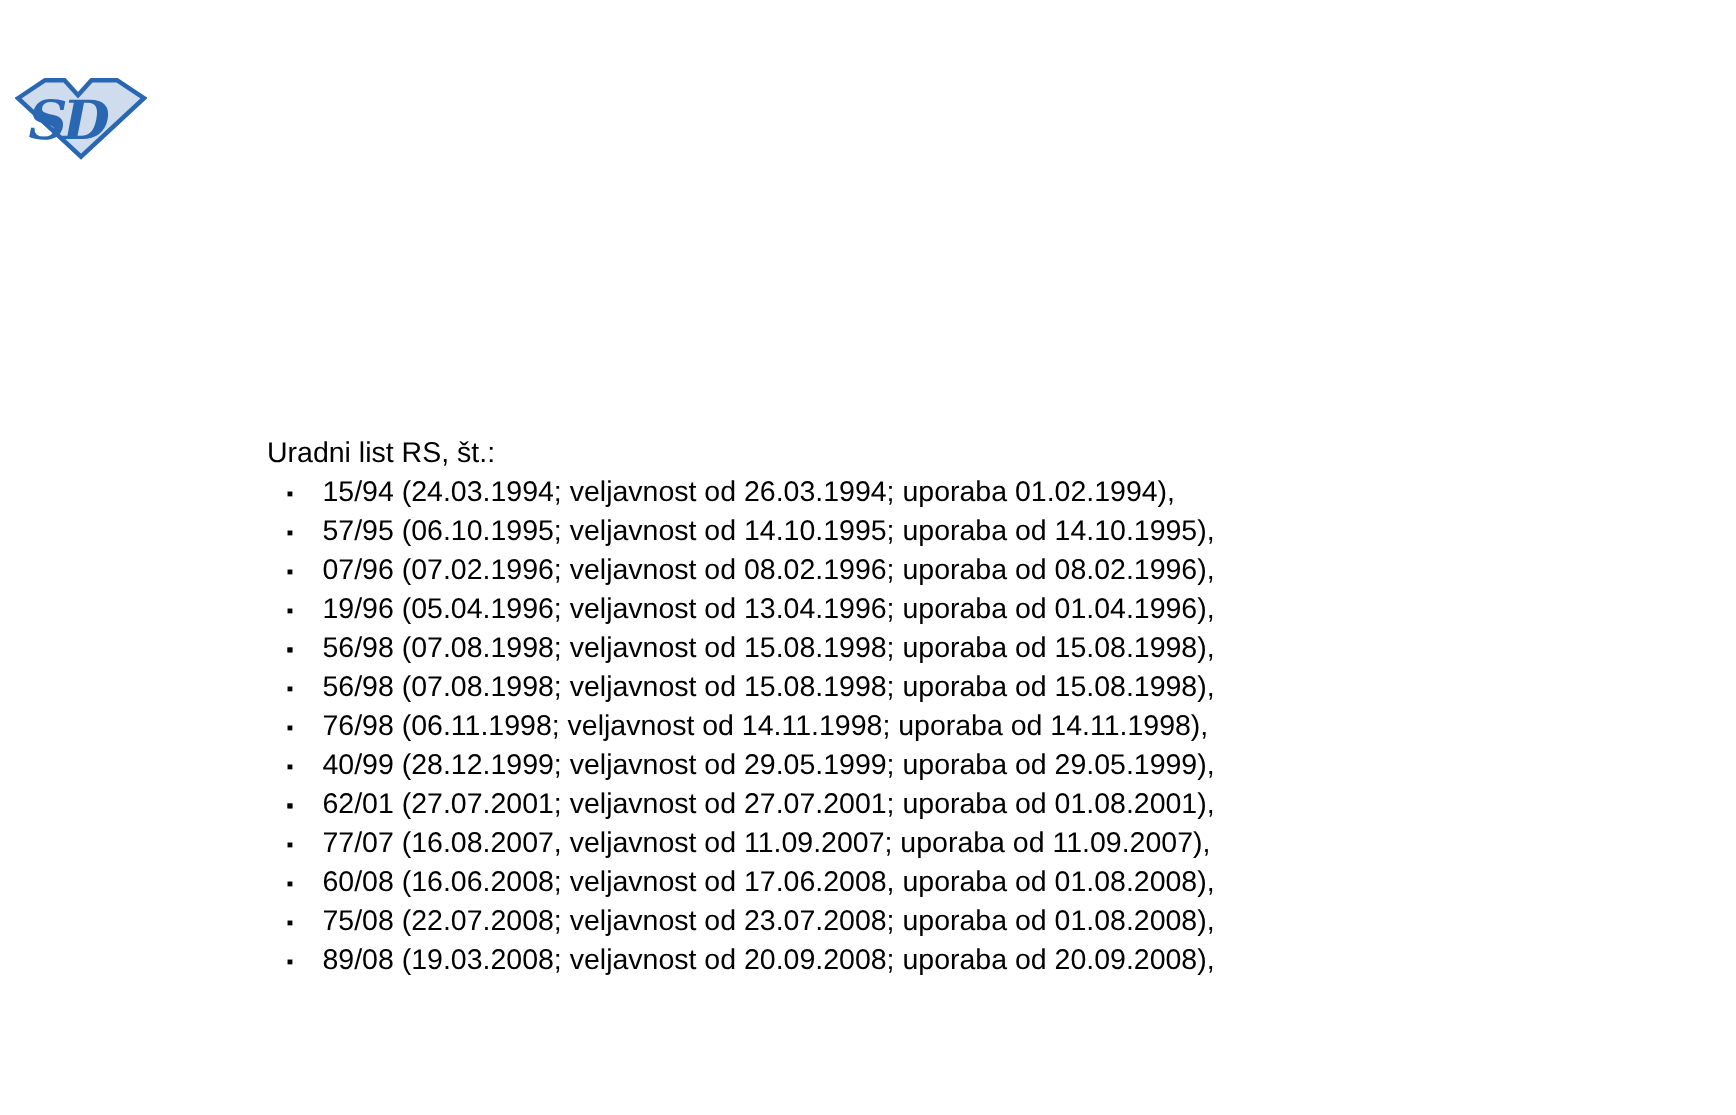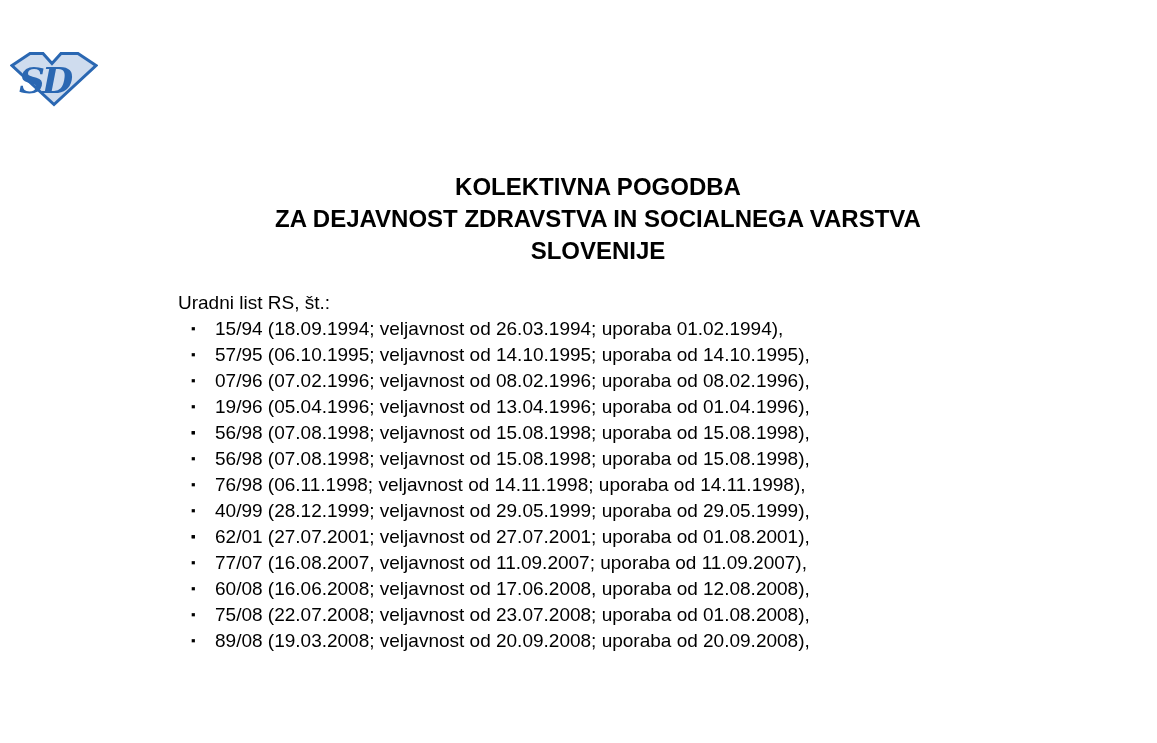--- a/index.html
+++ b/index.html
@@ -68,32 +68,27 @@
 
 <div class="page">
 
   <div class="logo">
     <svg viewBox="0 0 88 56" xmlns="http://www.w3.org/2000/svg">
       <polygon points="2,15 20,3 33,3 42,13 51,3 68,3 86,15 44,54" stroke-width="3" stroke-linejoin="miter" fill="#cfdcee" stroke="#2a67b2"></polygon>
       <text class="logo-letters" x="9" y="42" font-size="36" fill="#2a67b2">SD</text>
     </svg>
   </div>
 
-  <div class="title">
-    <div>KOLEKTIVNA POGODBA</div>
-    <div>ZA DEJAVNOST ZDRAVSTVA IN SOCIALNEGA VARSTVA</div>
-    <div>SLOVENIJE</div>
-  </div>
 
   <div class="doc-body">
     <div class="intro">Uradni list RS, št.:</div>
     <ul class="gazette-list">
     <li class="entry">
       <span class="bullet">▪</span>
-      <span class="entry-text">15/94 (18.09.1994; veljavnost od 26.03.1994; uporaba 01.02.1994),</span>
+      <span class="entry-text">15/94 (24.03.1994; veljavnost od 26.03.1994; uporaba 01.02.1994),</span>
     </li>
 
     <li class="entry">
       <span class="bullet">▪</span>
       <span class="entry-text">57/95 (06.10.1995; veljavnost od 14.10.1995; uporaba od 14.10.1995),</span>
     </li>
 
     <li class="entry">
       <span class="bullet">▪</span>
       <span class="entry-text">07/96 (07.02.1996; veljavnost od 08.02.1996; uporaba od 08.02.1996),</span>
@@ -137,21 +132,21 @@
       <span class="entry-text">62/01 (27.07.2001; veljavnost od 27.07.2001; uporaba od 01.08.2001),</span>
     </li>
 
     <li class="entry">
       <span class="bullet">▪</span>
       <span class="entry-text">77/07 (16.08.2007, veljavnost od 11.09.2007; uporaba od 11.09.2007),</span>
     </li>
 
     <li class="entry">
       <span class="bullet">▪</span>
-      <span class="entry-text">60/08 (16.06.2008; veljavnost od 17.06.2008, uporaba od 12.08.2008),</span>
+      <span class="entry-text">60/08 (16.06.2008; veljavnost od 17.06.2008, uporaba od 01.08.2008),</span>
     </li>
 
     <li class="entry">
       <span class="bullet">▪</span>
       <span class="entry-text">75/08 (22.07.2008; veljavnost od 23.07.2008; uporaba od 01.08.2008),</span>
     </li>
 
     <li class="entry">
       <span class="bullet">▪</span>
       <span class="entry-text">89/08 (19.03.2008; veljavnost od 20.09.2008; uporaba od 20.09.2008),</span>

